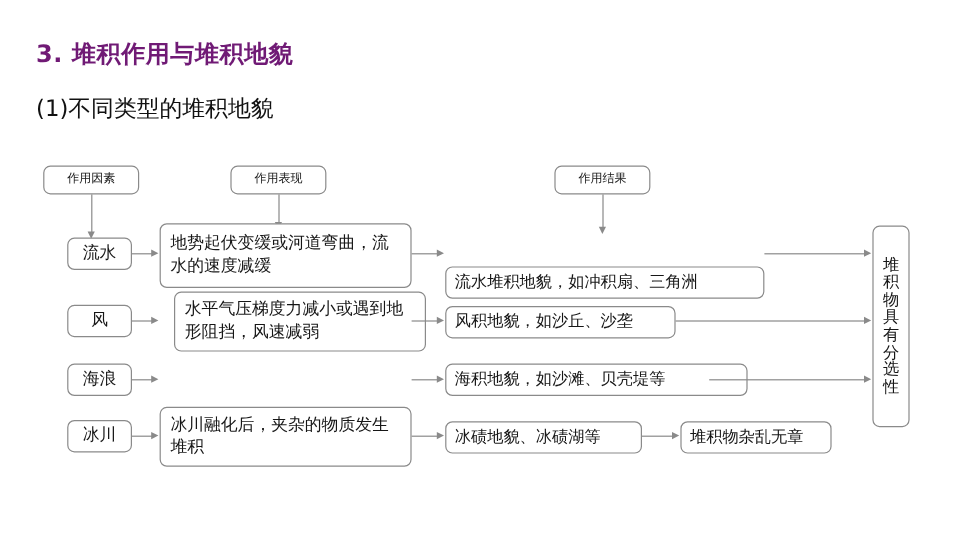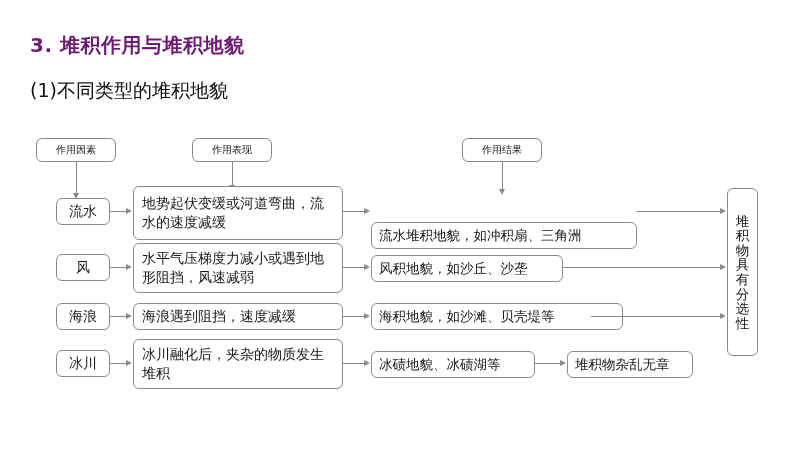--- a/index.html
+++ b/index.html
@@ -190,44 +190,41 @@
   <div class="ln ln-h" style="left:343px; top:211px; width:22px;"></div>
   <div class="arrow-r" style="left:364px; top:208px;"></div>
 
   <div class="ln ln-h" style="left:637px; top:211px; width:84px;"></div>
   <div class="arrow-r" style="left:720px; top:208px;"></div>
 
   <div class="box center factor" style="left:56px; top:254px;">
     <span class="box-text">风</span>
   </div>
 
-  <div class="box left desc" style="top:243px; height:50px;">
+  <div class="box left desc" style="top:243px; height:50px;margin-left:12px;">
     <span class="box-text">水平气压梯度力减小或遇到地形阻挡，风速减弱</span>
   </div>
 
   <div class="box left result" style="top:255px; width:192px;">
     <span class="box-text">风积地貌，如沙丘、沙垄</span>
   </div>
 
   <div class="ln ln-h" style="left:110px; top:267px; width:17px;"></div>
   <div class="arrow-r" style="left:126px; top:264px;"></div>
 
   <div class="ln ln-h" style="left:343px; top:267px; width:22px;"></div>
   <div class="arrow-r" style="left:364px; top:264px;"></div>
 
   <div class="ln ln-h" style="left:563px; top:267px; width:158px;"></div>
   <div class="arrow-r" style="left:720px; top:264px;"></div>
 
   <div class="box center factor" style="left:56px; top:303px;">
     <span class="box-text">海浪</span>
   </div>
 
-  <div class="box left desc" style="top:303px; height:27px;">
-    <span class="box-text">海浪遇到阻挡，速度减缓</span>
-  </div>
 
   <div class="box left result" style="top:303px; width:252px;">
     <span class="box-text">海积地貌，如沙滩、贝壳堤等</span>
   </div>
 
   <div class="ln ln-h" style="left:110px; top:316px; width:17px;"></div>
   <div class="arrow-r" style="left:126px; top:313px;"></div>
 
   <div class="ln ln-h" style="left:343px; top:316px; width:22px;"></div>
   <div class="arrow-r" style="left:364px; top:313px;"></div>

